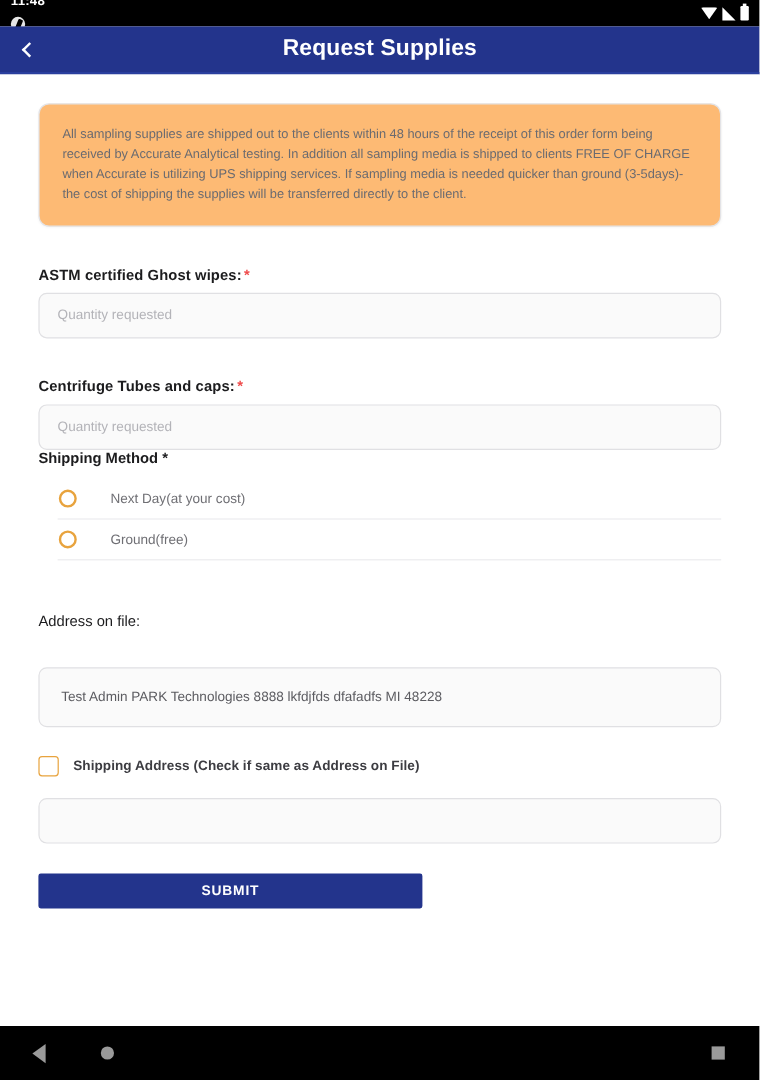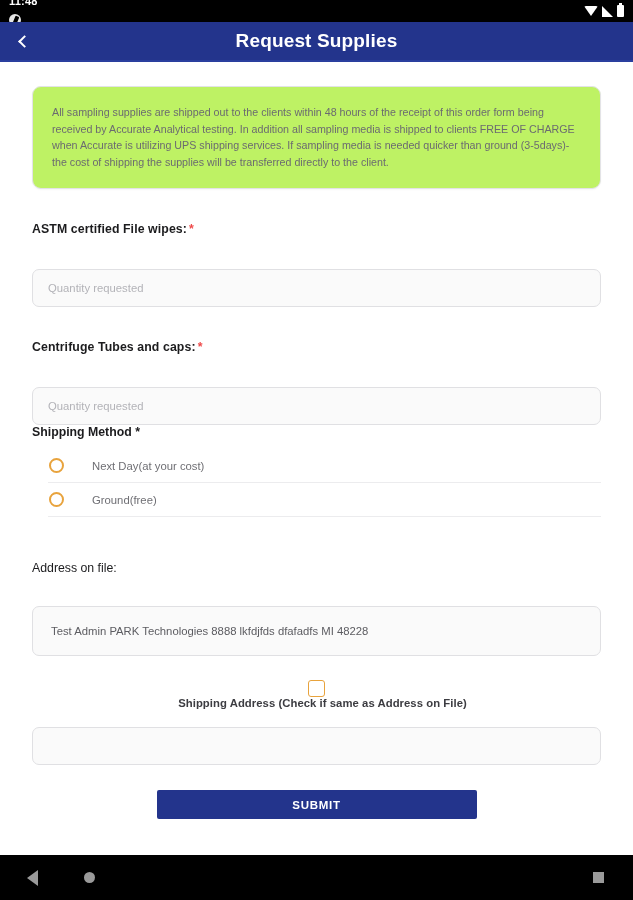--- a/index.html
+++ b/index.html
@@ -54,36 +54,36 @@
     pointer-events:none;
   }
 
   
   .content { flex:1 1 auto; background:#ffffff; padding:0 32px; overflow:hidden; position:relative; }
 
   .notice {
     margin-top:24px;
     border:1px solid #e3e3e6; border-radius:9px;
     padding:17px 19px 18px 19px;
-    background:#bef264;
+    background:#fdba74;
     box-shadow:0 1px 2px rgba(0,0,0,.035);
   }
   .notice p {
     font-size:10.7px; line-height:16.5px; color:#6b6b70;
     text-align:left;
   }
 
   .field-label {
     margin-top:33px;
     font-size:12.3px; font-weight:bold; color:#1c1c1e; letter-spacing:.1px;
   }
   .field-label .req { color:#ef4b4b; font-weight:bold; padding-left:2px; }
 
   .txtinput {
-    margin-top:33px;
+    margin-top:8px;
     height:38px; width:100%;
     background:#fafafa;
     border:1px solid #e0e0e3; border-radius:7px;
     padding:0 15px;
     font-family:"Liberation Sans", sans-serif;
     font-size:11.3px; color:#3a3a3e;
     outline:none;
   }
   .txtinput::placeholder { color:#b3b3b8; }
 
@@ -115,31 +115,31 @@
   .addr-box {
     margin-top:31px;
     min-height:50px;
     background:#fafafa; border:1px solid #e0e0e3; border-radius:7px;
     display:flex; align-items:center;
     padding:0 18px;
     font-size:11.3px; color:#5c5c61;
   }
 
   .check-row {
-    margin-top:24px; display:flex; align-items:center; cursor:pointer;flex-direction:column;
+    margin-top:24px; display:flex; align-items:center; cursor:pointer;
   }
   .checkbox {
     width:17px; height:17px; border:1.6px solid #E8A33D; border-radius:3px;
     background:#ffffff; flex:0 0 17px;
   }
   .check-label {
     margin-left:12px; font-size:11.3px; font-weight:bold; color:#3c3c41; letter-spacing:.05px;
   }
 
-  .submit-wrap { margin-top:25px; display:flex; justify-content:center; }
+  .submit-wrap { margin-top:25px; display:flex; justify-content:flex-start; }
   .submit-btn {
     width:320px; height:29px;
     background:#23348C; color:#ffffff;
     border:none; border-radius:2px;
     font-family:"Liberation Sans", sans-serif;
     font-size:11.5px; font-weight:bold; letter-spacing:.7px;
     cursor:pointer;
   }
 
   
@@ -186,21 +186,21 @@
   </div>
 
   <div class="content">
 
     <div class="notice">
       <p>All sampling supplies are shipped out to the clients within 48 hours of the receipt of this order form being received by Accurate Analytical testing. In addition all sampling media is shipped to clients FREE OF CHARGE when Accurate is utilizing UPS shipping services. If sampling media is needed quicker than ground (3-5days)- the cost of shipping the supplies will be transferred directly to the client.</p>
     </div>
 
     
     <div class="field-label">
-      <span>ASTM certified File wipes:</span><span class="req">*</span>
+      <span>ASTM certified Ghost wipes:</span><span class="req">*</span>
     </div>
     <input class="txtinput" type="text" placeholder="Quantity requested" style="">
 
     
     <div class="field-label">
       <span>Centrifuge Tubes and caps:</span><span class="req">*</span>
     </div>
     <input class="txtinput" type="text" placeholder="Quantity requested" style="">
 
     

